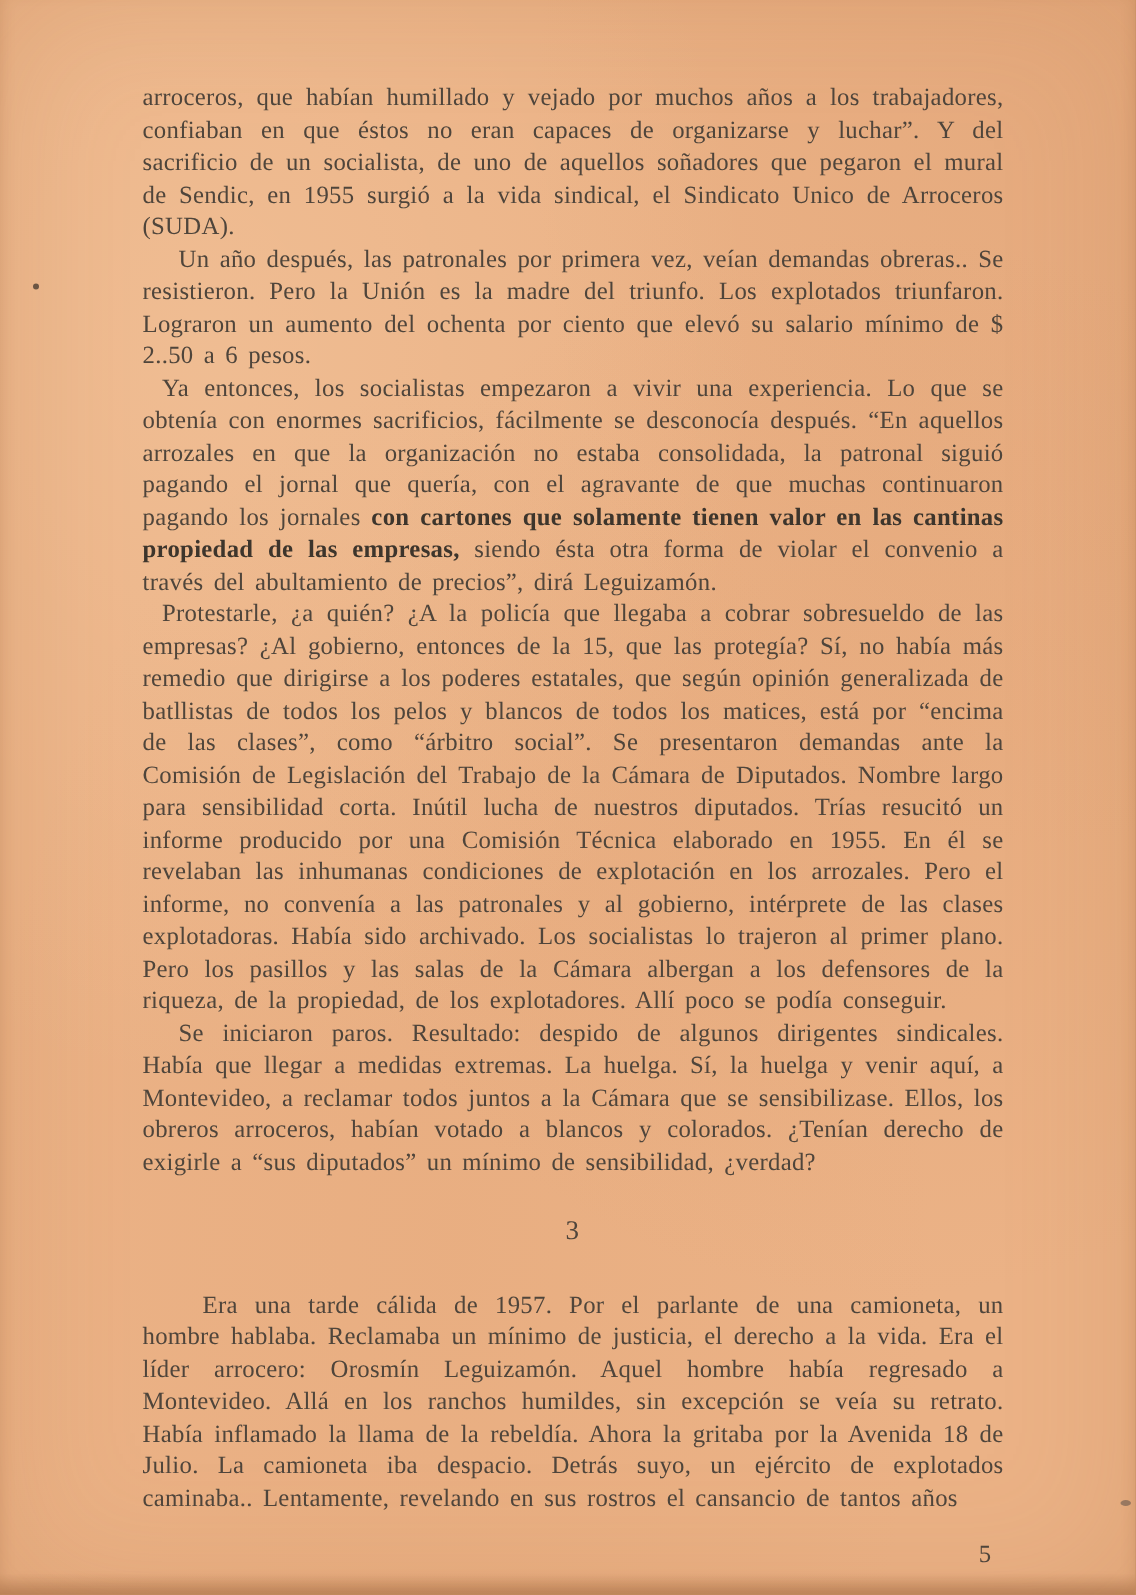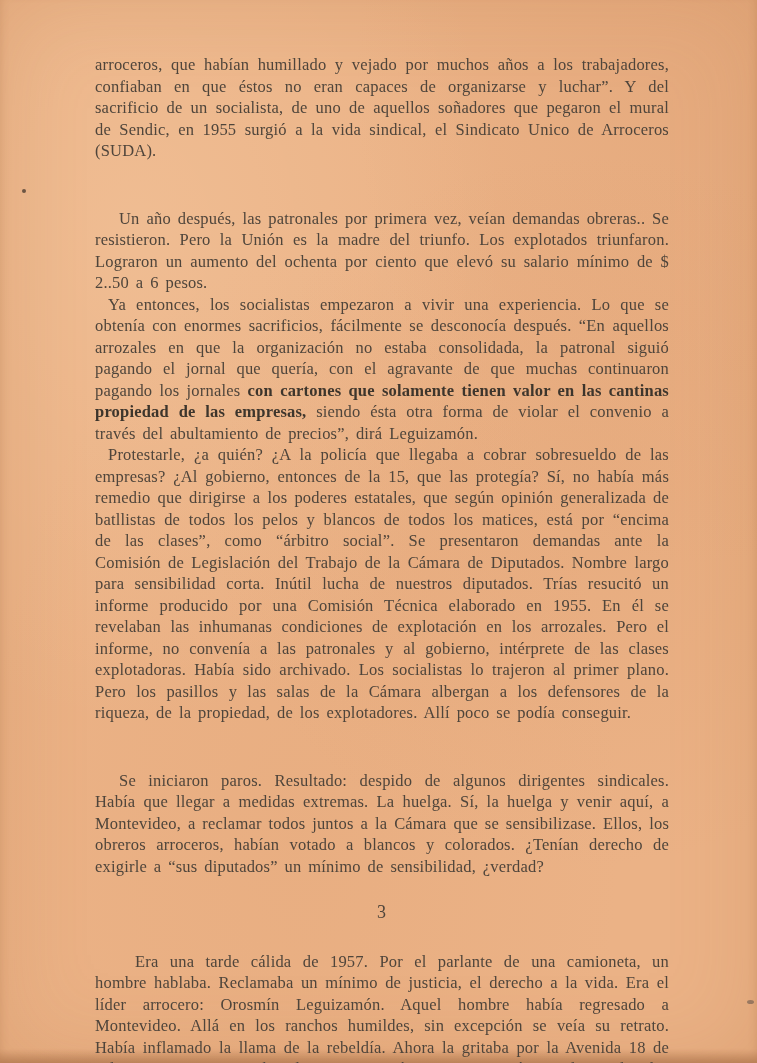--- a/index.html
+++ b/index.html
@@ -30,21 +30,21 @@
     color: var(--ink, #4f453b);
     font-size: 16.5px;
     line-height: 21.5px;
     text-align: justify;
     letter-spacing: 0.2px;
     word-spacing: 2.5px;
   }
   .para { margin: 0; }
   .para.indent-none   { text-indent: 0; }
   .para.indent-small  { text-indent: 13px; }
-  .para.indent-normal { text-indent: 24px; margin-top: 46px; }
+  .para.indent-normal { text-indent: 24px; }
   .para.indent-large  { text-indent: 40px; }
   .bold {
     font-weight: bold;
     color: var(--ink-bold, #3d352c);
   }
   .section-number {
     margin: 25px 0 27px 0;
     text-align: center;
     font-size: 18px;
     letter-spacing: 1px;

